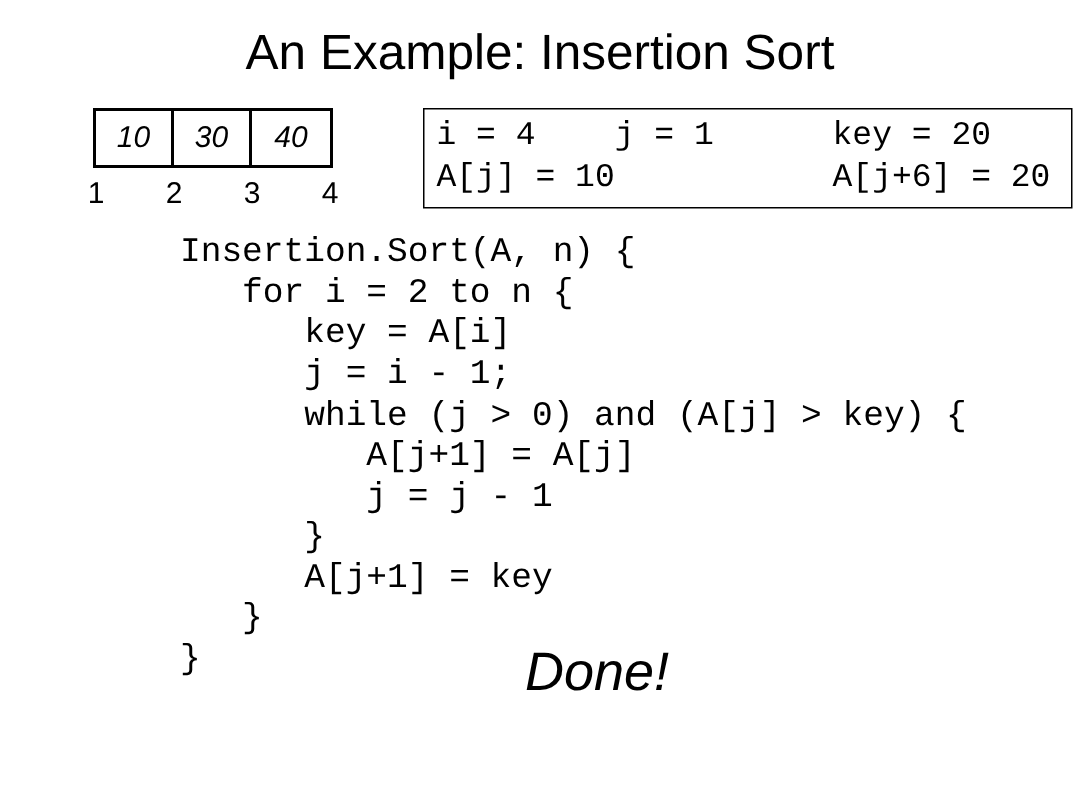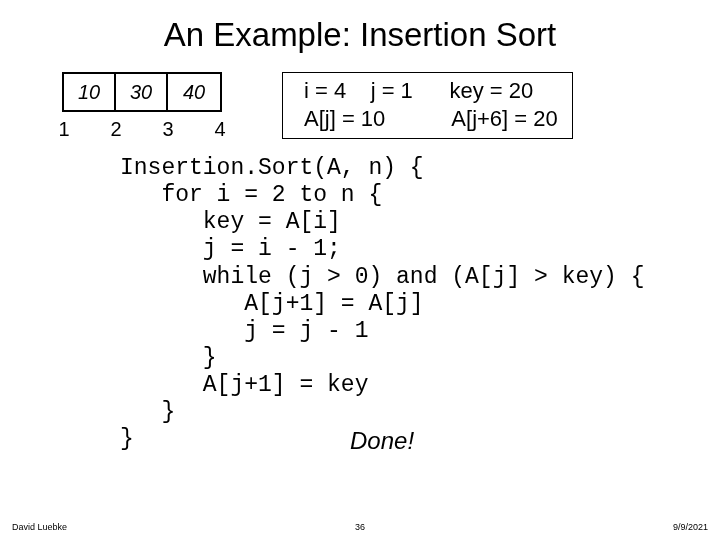--- a/index.html
+++ b/index.html
@@ -55,37 +55,37 @@
     display: flex;
     margin-top: 6px;
   }
   .idx {
     width: 52px;
     text-align: center;
     font-size: 20px;
   }
   .statebox {
     border: 1.5px solid #000;
-    padding: 4px 14px 6px 21px;
+    padding: 4px 14px 6px 8px;
     font-size: 22px;
     line-height: 1.25;
-    font-family: Liberation Sans, sans-serif;
+    font-family: Liberation Mono, monospace;
   }
   .statebox .row1 { white-space: pre; }
   .statebox .row2 { white-space: pre; }
   .codeblock {
     font-family: "Courier New", Courier, monospace;
     font-size: 23px;
     line-height: 1.18;
     white-space: pre;
     margin: 14px 0 0 90px;
   }
   .done {
     font-family: Arial, sans-serif;
-    font-size: 24px;
+    font-size: 36px;
     font-style: italic;
     margin-left: 320px;
     margin-top: -26px;
   }
   .footer {
     position: absolute;
     bottom: 8px;
     left: 12px;
     right: 12px;
     font-size: 9px;
@@ -132,18 +132,13 @@
       j = i - 1;
       while (j &gt; 0) and (A[j] &gt; key) {
          A[j+1] = A[j]
          j = j - 1
       }
       A[j+1] = key
    }
 }</div>
   <div class="done">Done!</div>
 
-  <div class="footer">
-    <span>David Luebke</span>
-    <span class="center">36</span>
-    <span>9/9/2021</span>
-  </div>
 </div>
 
 </body></html>

